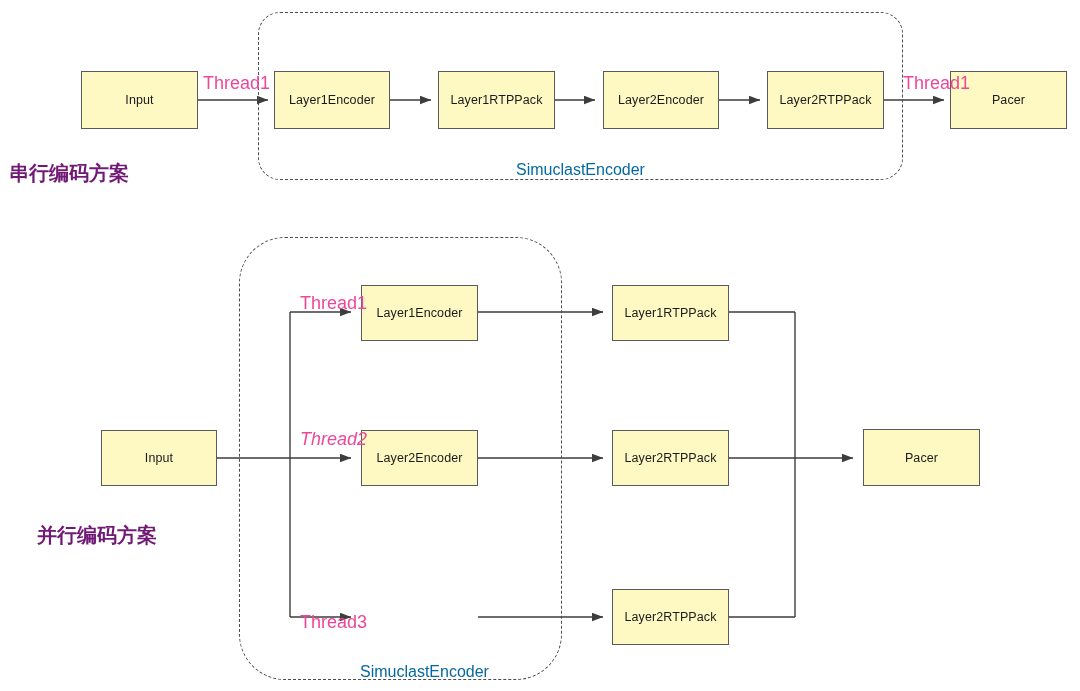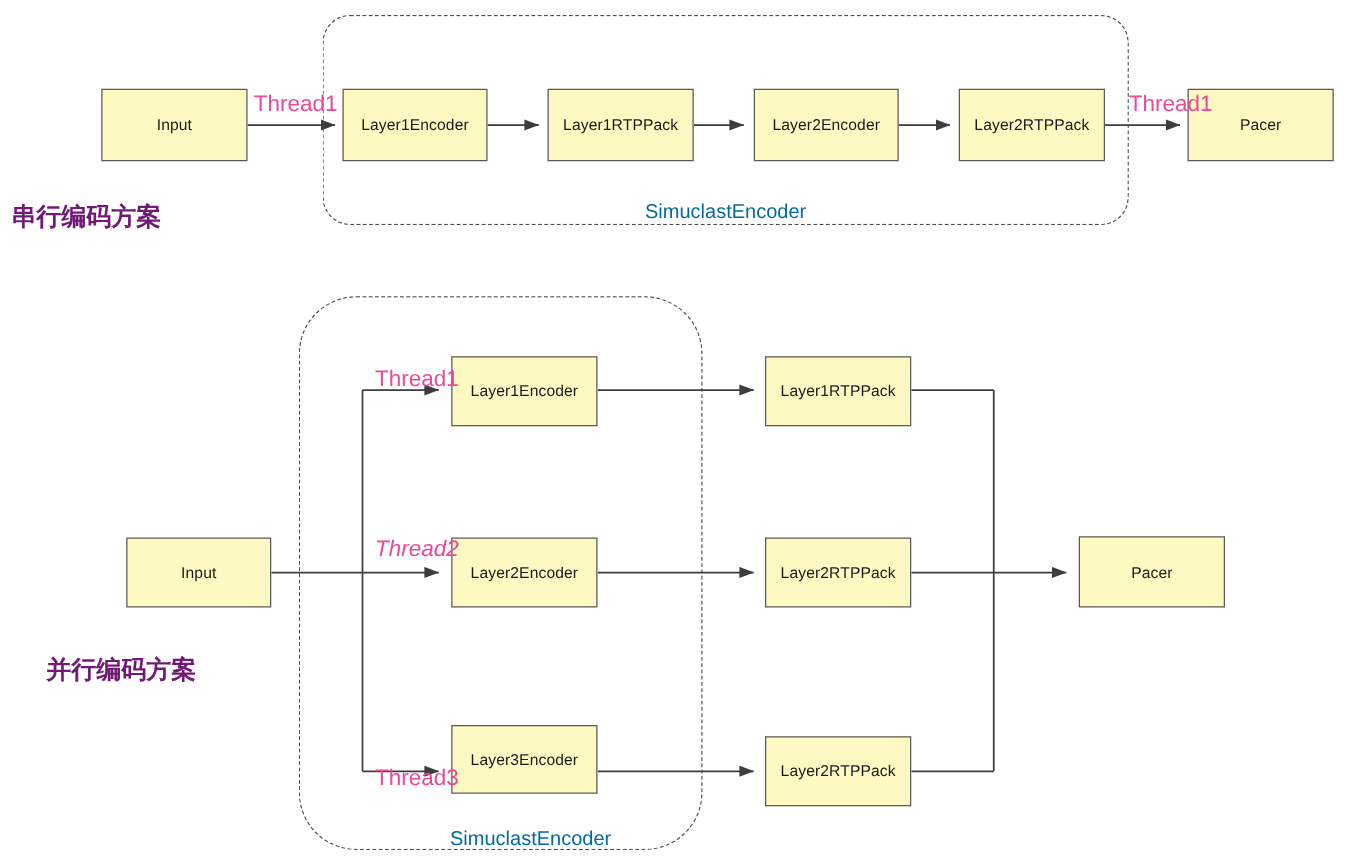--- a/index.html
+++ b/index.html
@@ -127,21 +127,20 @@
 
   <div class="group-box" style="left:239px; top:237px; width:323px; height:443px; border-radius:46px;"></div>
   <div class="group-label" style="left:360px; top:663px;">SimuclastEncoder</div>
 
   <div class="section-title" style="left:9px; top:522px;margin-left:28px;">并行编码方案</div>
 
   <div class="node" style="left:101px; top:430px; width:116px; height:56px;">Input</div>
 
   <div class="node" style="left:361px; top:285px; width:117px; height:56px;">Layer1Encoder</div>
   <div class="node" style="left:361px; top:430px; width:117px; height:56px;">Layer2Encoder</div>
-  <div class="node" style="left:361px; top:580px; width:117px; height:55px;">Layer3Encoder</div>
 
   <div class="node" style="left:612px; top:285px; width:117px; height:56px;">Layer1RTPPack</div>
   <div class="node" style="left:612px; top:430px; width:117px; height:56px;">Layer2RTPPack</div>
   <div class="node" style="left:612px; top:589px; width:117px; height:56px;">Layer2RTPPack</div>
 
   <div class="node" style="left:863px; top:429px; width:117px; height:57px;">Pacer</div>
 
   <div class="edge-label" style="left:300px; top:293px;">Thread1</div>
   <div class="edge-label" style="left:300px; top:429px;font-style:italic;">Thread2</div>
   <div class="edge-label" style="left:300px; top:612px;">Thread3</div>

